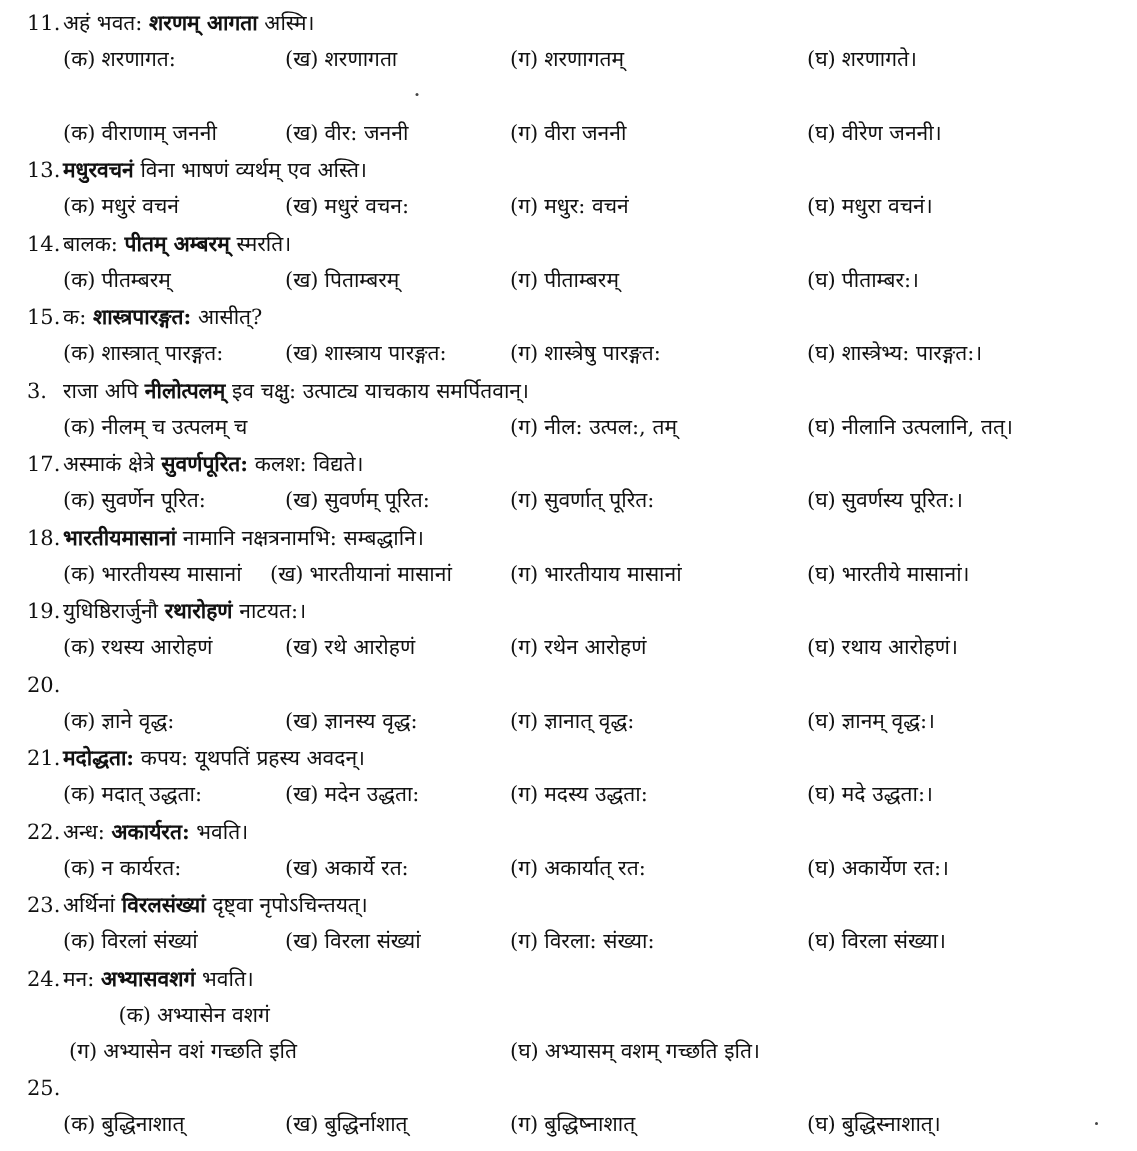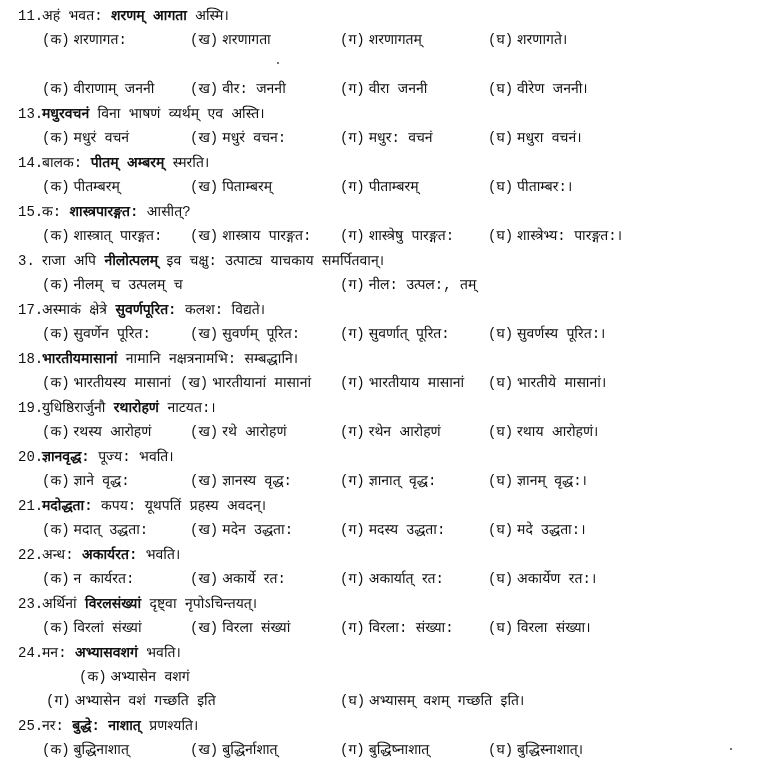--- a/index.html
+++ b/index.html
@@ -2,31 +2,31 @@
 <html><head>
   <meta charset="utf-8">
   <style>
     html, body { margin: 0; padding: 0; background: #ffffff; }
     body {
       width: 758px; height: 767px; overflow: hidden; position: relative;
       font-family: "DejaVu Serif", "Liberation Serif", serif;
       color: #111111;
       font-size: 14px;
     }
-    .page { position: absolute; left: 0; top: 0; width: 758px; height: 767px; font-family: Liberation Mono, monospace; }
+    .page { position: absolute; left: 0; top: 0; width: 758px; height: 767px; }
     .row {
       position: absolute; left: 0; width: 758px; height: 24px;
       line-height: 24px; white-space: nowrap;
     }
     .q-num { position: absolute; left: 18px; }
     .q-text { position: absolute; left: 42px; }
     .q-text b { font-weight: 700; }
     .opt { position: absolute; }
     .opt .lbl { margin-right: 4px; }
-    .c1 { left: 42px; } .c2 { left: 190px; } .c3 { left: 340px; } .c4 { left: 488px; text-align: center; }
+    .c1 { left: 42px; } .c2 { left: 190px; } .c3 { left: 340px; } .c4 { left: 538px; text-align: center; }
     .h1 { left: 42px; margin-left: 37px; } .h2 { left: 340px; }
     .h1b { left: 46px; } .h2b { left: 340px; }
     .mark { position: absolute; width: 2px; height: 2px; background: #444; border-radius: 1px; }
   </style>
 </head>
 <body>
 
 <div class="page">
 
   <div class="row" style="top:4px">
@@ -80,20 +80,21 @@
     <span class="opt c4"><span class="lbl">(घ)</span><span>शास्त्रेभ्य: पारङ्गत:।</span></span>
   </div>
 
   <div class="row" style="top:249px">
     <span class="q-num">3.</span>
     <span class="q-text"><span>राजा अपि </span><b>नीलोत्पलम्</b><span> इव चक्षु: उत्पाट्य याचकाय समर्पितवान्।</span></span>
   </div>
   <div class="row" style="top:273px">
     <span class="opt c1"><span class="lbl">(क)</span><span>नीलम् च उत्पलम् च</span></span>
     <span class="opt c3"><span class="lbl">(ग)</span><span>नील: उत्पल:, तम्</span></span>
+    <span class="opt c4"><span class="lbl">(घ)</span><span>नीलानि उत्पलानि, तत्।</span></span>
   </div>
 
   <div class="row" style="top:298px">
     <span class="q-num">17.</span>
     <span class="q-text"><span>अस्माकं क्षेत्रे </span><b>सुवर्णपूरित:</b><span> कलश: विद्यते।</span></span>
   </div>
   <div class="row" style="top:322px">
     <span class="opt c1"><span class="lbl">(क)</span><span>सुवर्णेन पूरित:</span></span>
     <span class="opt c2"><span class="lbl">(ख)</span><span>सुवर्णम् पूरित:</span></span>
     <span class="opt c3"><span class="lbl">(ग)</span><span>सुवर्णात् पूरित:</span></span>
@@ -117,21 +118,20 @@
   </div>
   <div class="row" style="top:420px">
     <span class="opt c1"><span class="lbl">(क)</span><span>रथस्य आरोहणं</span></span>
     <span class="opt c2"><span class="lbl">(ख)</span><span>रथे आरोहणं</span></span>
     <span class="opt c3"><span class="lbl">(ग)</span><span>रथेन आरोहणं</span></span>
     <span class="opt c4"><span class="lbl">(घ)</span><span>रथाय आरोहणं।</span></span>
   </div>
 
   <div class="row" style="top:445px">
     <span class="q-num">20.</span>
-    <span class="q-text"><span></span><b>ज्ञानवृद्ध:</b><span> पूज्य: भवति।</span></span>
   </div>
   <div class="row" style="top:469px">
     <span class="opt c1"><span class="lbl">(क)</span><span>ज्ञाने वृद्ध:</span></span>
     <span class="opt c2"><span class="lbl">(ख)</span><span>ज्ञानस्य वृद्ध:</span></span>
     <span class="opt c3"><span class="lbl">(ग)</span><span>ज्ञानात् वृद्ध:</span></span>
     <span class="opt c4"><span class="lbl">(घ)</span><span>ज्ञानम् वृद्ध:।</span></span>
   </div>
 
   <div class="row" style="top:494px">
     <span class="q-num">21.</span>
@@ -173,21 +173,20 @@
   <div class="row" style="top:665px">
     <span class="opt h1"><span class="lbl">(क)</span><span>अभ्यासेन वशगं</span></span>
   </div>
   <div class="row" style="top:689px">
     <span class="opt h1b"><span class="lbl">(ग)</span><span>अभ्यासेन वशं गच्छति इति</span></span>
     <span class="opt h2b"><span class="lbl">(घ)</span><span>अभ्यासम् वशम् गच्छति इति।</span></span>
   </div>
 
   <div class="row" style="top:714px">
     <span class="q-num">25.</span>
-    <span class="q-text"><span>नर: </span><b>बुद्धे: नाशात्</b><span> प्रणश्यति।</span></span>
   </div>
   <div class="row" style="top:738px">
     <span class="opt c1"><span class="lbl">(क)</span><span>बुद्धिनाशात्</span></span>
     <span class="opt c2"><span class="lbl">(ख)</span><span>बुद्धिर्नाशात्</span></span>
     <span class="opt c3"><span class="lbl">(ग)</span><span>बुद्धिष्नाशात्</span></span>
     <span class="opt c4"><span class="lbl">(घ)</span><span>बुद्धिस्नाशात्।</span></span>
   </div>
 
   <span class="mark" style="left:277px; top:62px"></span>
   <span class="mark" style="left:730px; top:748px"></span>

